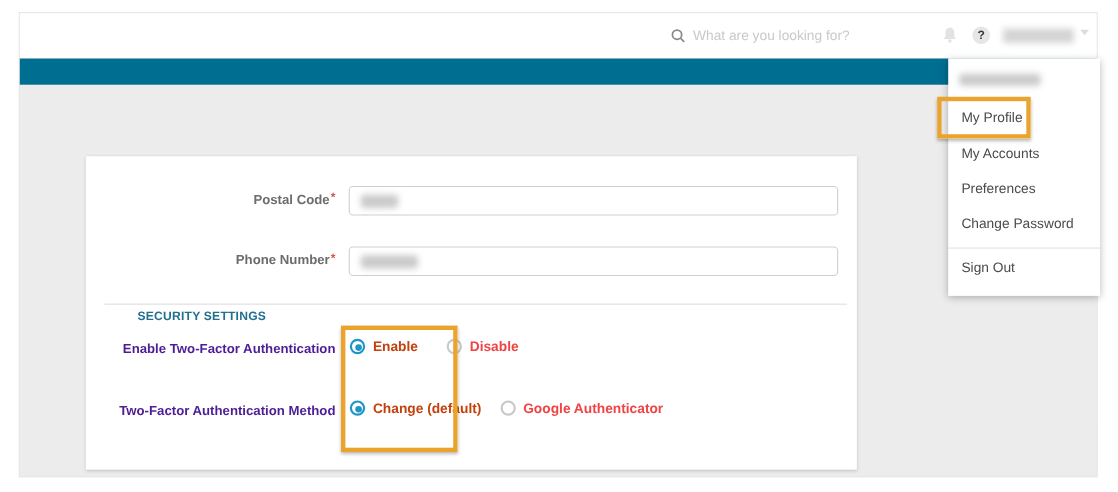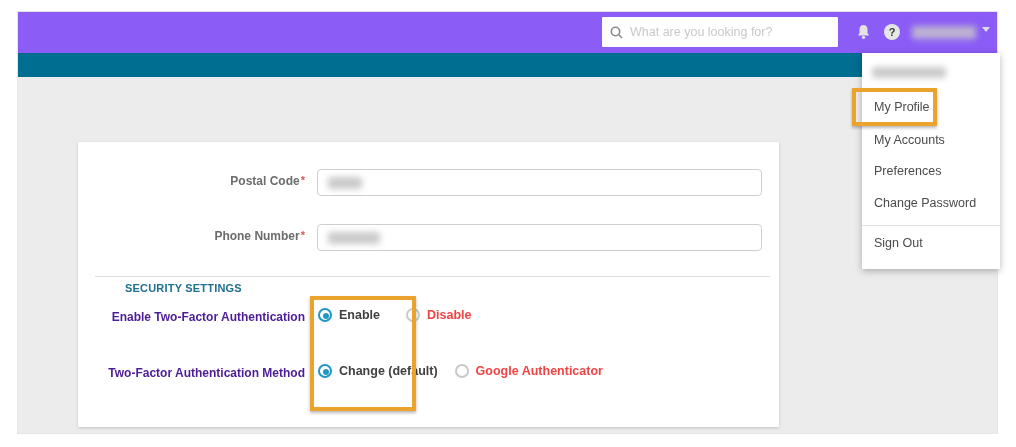--- a/index.html
+++ b/index.html
@@ -1,21 +1,21 @@
 <!DOCTYPE html>
 <html><head>
 <meta charset="utf-8">
 <style>
   * { margin:0; padding:0; box-sizing:border-box; }
   html,body { width:1016px; height:447px; background:#ffffff; font-family:"Liberation Sans", sans-serif; overflow:hidden; }
   .frame { position:relative; width:1016px; height:447px; background:#ffffff; }
   .app { position:absolute; left:18px; top:12px; width:979px; height:421px; background:#ececec; box-shadow:0 0 0 1px rgba(0,0,0,0.10); overflow:visible; }
 
   
-  .topbar { position:absolute; left:0; top:0; width:979px; height:41px; background:#8b5cf6; z-index:5;padding-left:25px; }
+  .topbar { position:absolute; left:0; top:0; width:979px; height:41px; background:#ffffff; z-index:5;padding-left:25px; }
   .search-box { position:absolute; left:584px; top:5px; width:236px; height:30px; background:#ffffff; border-radius:1px; display:flex; align-items:center; padding:0 8px; }
   .search-box input { border:none; outline:none; flex:1; font-size:12.5px; color:#555; font-family:"Liberation Sans", sans-serif; background:transparent; margin-left:7px; }
   .search-box input::placeholder { color:#c9c9c9; }
   .icon-btn { position:absolute; top:11px; width:18px; height:18px; display:flex; align-items:center; justify-content:center; cursor:pointer; }
   .bell { left:836px; }
   .help { left:866px; top:12px; width:16px; height:16px; border-radius:50%; background:#e6e6e6; color:#3a3a3a; font-size:11px; font-weight:bold; }
   .user-area { position:absolute; left:890px; top:12px; width:82px; height:18px; cursor:pointer; }
   .blur-pill { background:#9f9f9f; filter:blur(3px); opacity:.55; border-radius:3px; }
   .user-pill { position:absolute; left:4px; top:2px; width:64px; height:13px; background:#c9c9c9; filter:blur(3px); opacity:.8; }
   .caret { position:absolute; right:0; top:3px; width:0; height:0; border-left:4px solid transparent; border-right:4px solid transparent; border-top:5px solid #dcdcdc; }
@@ -32,21 +32,21 @@
   .text-input { position:absolute; left:239px; width:445px; height:27px; border:1px solid #cfcfcf; border-radius:4px; background:#fff; }
 
   .divider { position:absolute; left:17px; top:134px; width:675px; height:1px; background:#dedede; }
   .section-title { position:absolute; left:47px; top:140px; font-size:11px; font-weight:bold; color:#20708F; letter-spacing:.2px; }
 
   .radio-row-label { position:absolute; left:0; width:227px; text-align:right; font-size:12px; font-weight:bold; color:#4c1d95; }
   .radio-group { position:absolute; display:flex; align-items:center; }
   .radio { width:14px; height:14px; border-radius:50%; border:2px solid #c9c9c9; background:#fff; position:relative; flex:none; cursor:pointer; }
   .radio.selected { border-color:#1E96C8; }
   .radio.selected::after { content:''; position:absolute; left:3px; top:3px; width:6px; height:6px; border-radius:50%; background:#1E96C8; }
-  .radio-label { font-size:12.5px; font-weight:bold; color:#404040; margin:0 0 0 7px; }
+  .radio-label { font-size:12.5px; font-weight:bold; color:#c2410c; margin:0 0 0 7px; }
   .radio-label.dim { color:#ef4444; }
   .opt-gap { width:26px; flex:none; }
   .opt-gap.small { width:17px; }
 
   .annotation-box { position:absolute; border:4px solid #EAA42E; box-shadow:0 2px 3px rgba(0,0,0,0.28); z-index:30; pointer-events:none; }
 
   
   .dropdown { position:absolute; left:832px; top:41px; width:138px; height:216px; background:#ffffff; box-shadow:0 2px 7px rgba(0,0,0,0.28); z-index:20;margin-left:12px; }
   .menu-item { position:absolute; left:12px; right:8px; height:16px; line-height:16px; font-size:12.5px; color:#4b4b4b; cursor:pointer; }
   .menu-blur { position:absolute; left:10px; top:14px; width:74px; height:11px; }

